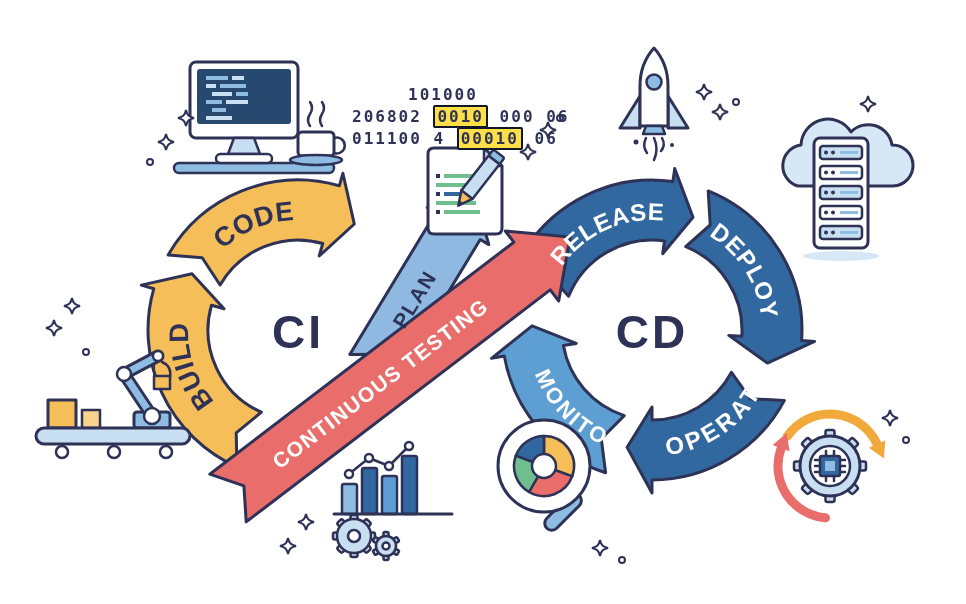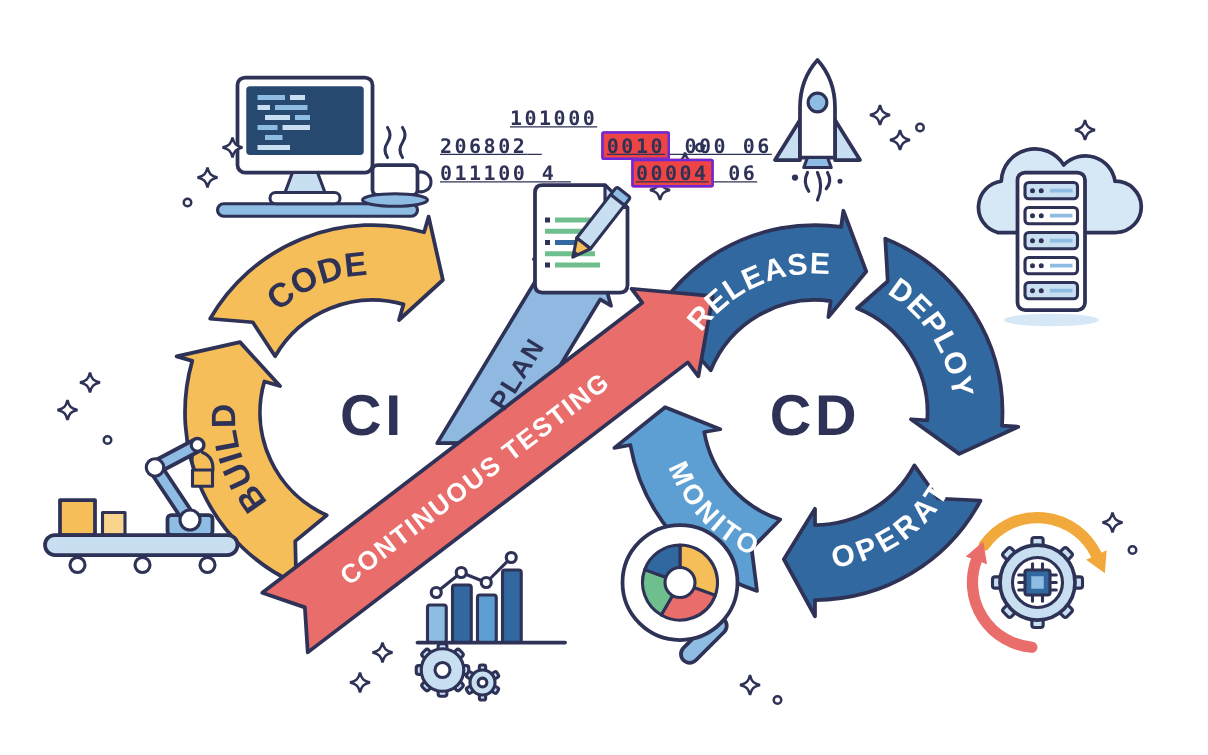--- a/index.html
+++ b/index.html
@@ -14,23 +14,23 @@
   .sz24{font-size:24px;letter-spacing:2px;}
   .sz22{font-size:22px;letter-spacing:1.5px;}
   .sz21{font-size:21px;letter-spacing:1.5px;}
   .big{font-size:46px;font-weight:bold;fill:#2E3257;letter-spacing:3px;
        text-anchor:middle;dominant-baseline:central;}
   .ink{stroke:#2E3257;stroke-width:3;stroke-linejoin:round;stroke-linecap:round;}
   .ink2{stroke:#2E3257;stroke-width:2.5;stroke-linejoin:round;stroke-linecap:round;}
   .limb-o{stroke:#2E3257;stroke-width:13;stroke-linecap:round;}
   .limb-i{stroke:#8FBCE2;stroke-width:7;stroke-linecap:round;}
   .binary{position:absolute;left:352px;top:84px;font-family:"DejaVu Sans Mono",monospace;
-          font-size:16px;font-weight:bold;color:#2E3257;line-height:22px;letter-spacing:2px;text-decoration:underline;}
+          font-size:16px;font-weight:bold;color:#2E3257;line-height:22px;letter-spacing:2px;}
   .binary .l1{padding-left:56px;}
-  .hl{background:#ef4444;border:2px solid #6d28d9;border-radius:2px;padding:0 2px;margin-left:48px;}
+  .hl{background:#fde047;border:2px solid #0f172a;border-radius:2px;padding:0 2px;}
 </style>
 </head>
 <body>
 
 <div class="stage">
 <svg width="966" height="604" viewBox="0 0 966 604" xmlns="http://www.w3.org/2000/svg" xmlns:xlink="http://www.w3.org/1999/xlink">
 
   <g>
     <path id="band-build" class="band" d="M237.0,467.0 A150,150 0 0 1 153.8,288.7 L141.3,285.1 L192.0,273.7 L224.0,308.8 L211.5,305.2 A90,90 0 0 0 261.4,412.2 L236.2,432.9 Z" fill="#F6BE59"></path>
     <path id="band-code" class="band" d="M168.1,255.0 A150,150 0 0 1 339.3,185.8 L342.9,173.3 L354.3,224.0 L319.2,256.0 L322.8,243.5 A90,90 0 0 0 220.1,285.0 L202.2,257.8 Z" fill="#F6BE59"></path>
@@ -269,15 +269,15 @@
     <textPath href="#tp-banner" xlink:href="#tp-banner" startOffset="50%">CONTINUOUS TESTING</textPath>
   </text>
 
   <text x="298" y="332" class="big">CI</text>
   <text x="652" y="332" class="big">CD</text>
 </svg>
 
 <div class="binary">
   <div class="l1"><span>101000</span></div>
   <div><span>206802</span> <span class="hl">0010</span> <span>000 06</span></div>
-  <div><span>011100 4</span> <span class="hl">00004</span> <span>06</span></div>
+  <div><span>011100 4</span> <span class="hl">00010</span> <span>06</span></div>
 </div>
 </div>
 
 </body></html>

